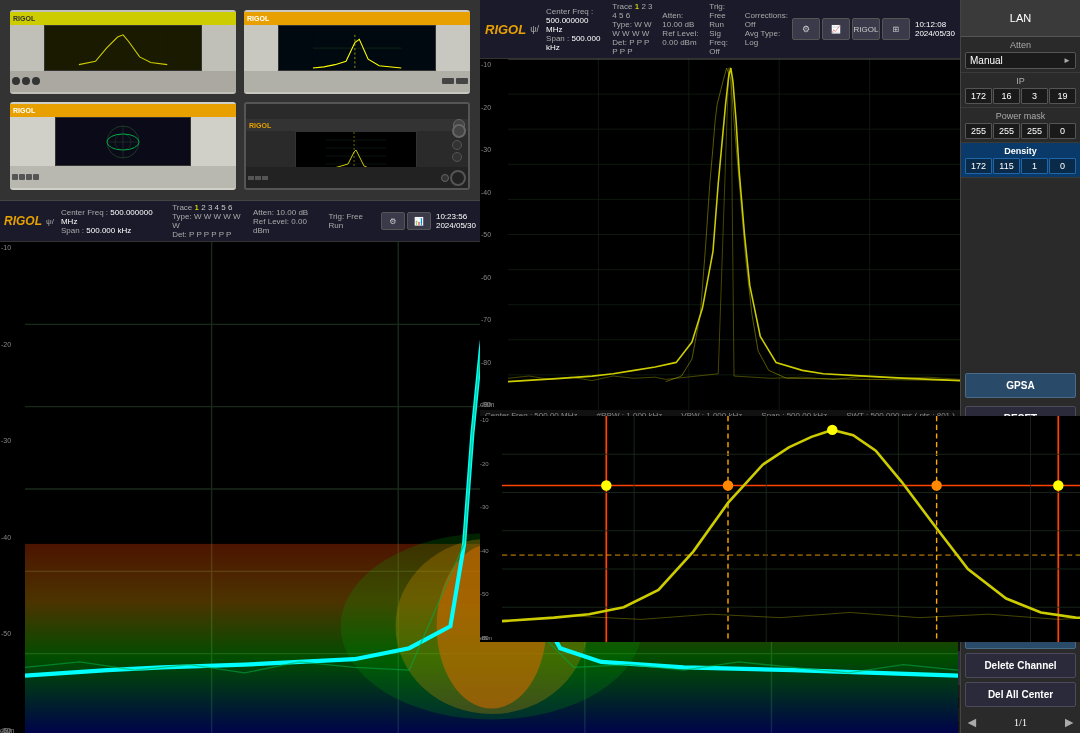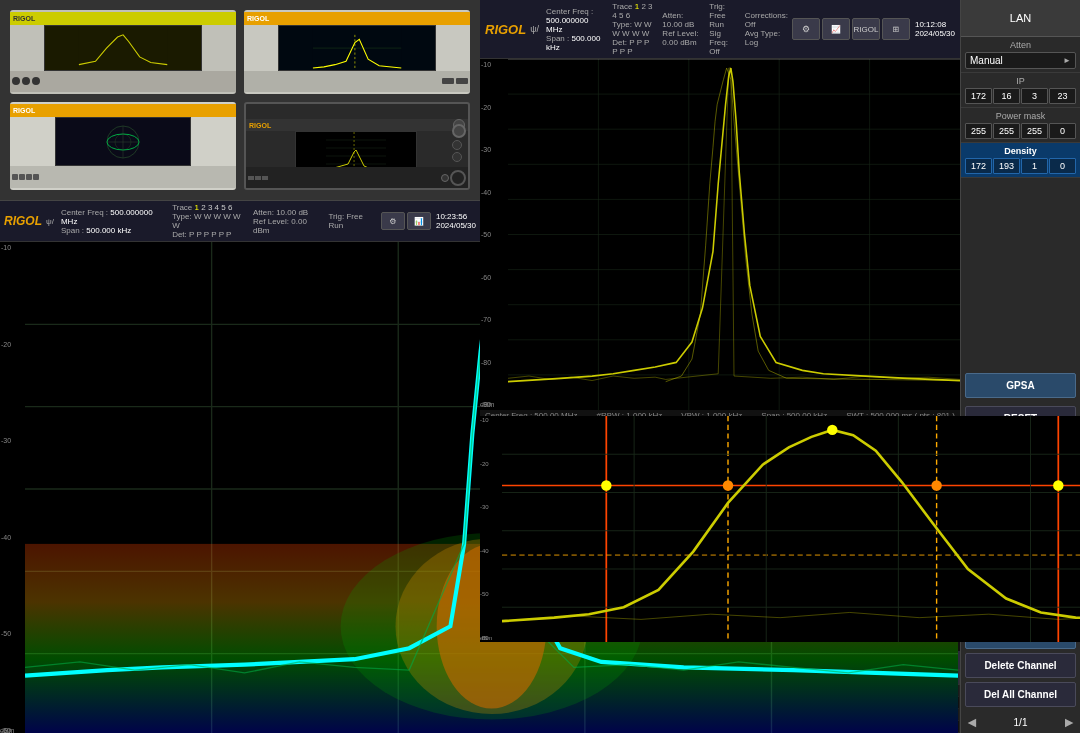--- a/index.html
+++ b/index.html
@@ -829,39 +829,39 @@
         <span class="arrow">►</span>
       </div>
     </div>
 
     <div class="net-section">
       <div class="net-label">IP</div>
       <div class="net-input-row">
         <div class="net-input-cell">172</div>
         <div class="net-input-cell">16</div>
         <div class="net-input-cell">3</div>
-        <div class="net-input-cell">23</div>
+        <div class="net-input-cell">19</div>
       </div>
     </div>
 
     <div class="net-section">
       <div class="net-label">Power mask</div>
       <div class="net-input-row">
         <div class="net-input-cell">255</div>
         <div class="net-input-cell">255</div>
         <div class="net-input-cell">255</div>
         <div class="net-input-cell">0</div>
       </div>
     </div>
 
     <div class="gateway-section">
       <div class="gateway-label">Density</div>
       <div class="net-input-row">
         <div class="net-input-cell" style="background:#0a2a4a;border-color:#2266aa;color:#fff;">172</div>
-        <div class="net-input-cell" style="background:#0a2a4a;border-color:#2266aa;color:#fff;">193</div>
+        <div class="net-input-cell" style="background:#0a2a4a;border-color:#2266aa;color:#fff;">115</div>
         <div class="net-input-cell" style="background:#0a2a4a;border-color:#2266aa;color:#fff;">1</div>
         <div class="net-input-cell" style="background:#0a2a4a;border-color:#2266aa;color:#fff;">0</div>
       </div>
     </div>
 
     <div style="flex:1;"></div>
 
     <div class="btn-apply">GPSA</div>
     <div class="btn-reset">RESET</div>
 
@@ -878,22 +878,22 @@
         <div class="toggle-opt">Off</div>
         <div class="toggle-opt active">On</div>
       </div>
       <div class="side-menu-item">Navigations</div>
       <div class="side-menu-item" style="font-size:8px;">Channel Freq</div>
       <div class="side-menu-item blue" style="font-size:9px;color:#fff;">500.00000 MHz</div>
       <div class="side-menu-item" style="font-size:8px;">Channel Span</div>
       <div class="side-menu-item" style="font-size:9px;">50.000000 MHz</div>
       <div class="btn-apply">Add Channel</div>
       <div class="btn-reset">Delete Channel</div>
-      <div class="btn-reset">Del All Channel</div>
+      <div class="btn-reset">Del All Center</div>
       <div class="side-nav">
         <span class="nav-arrow">◄</span>
-        <span style="color:#fff;font-size:10px;">1/1</span>
+        <span style="color:#fff;font-size:10px;font-family:Liberation Serif, serif;">1/1</span>
         <span class="nav-arrow">►</span>
       </div>
     </div>
   </div>
 
 </div>
 
 </body></html>

